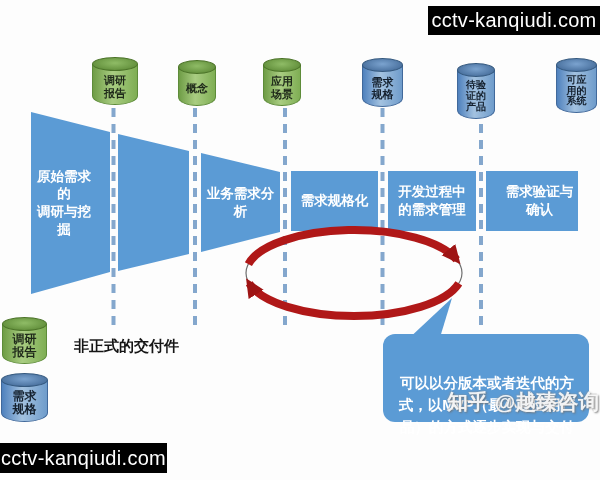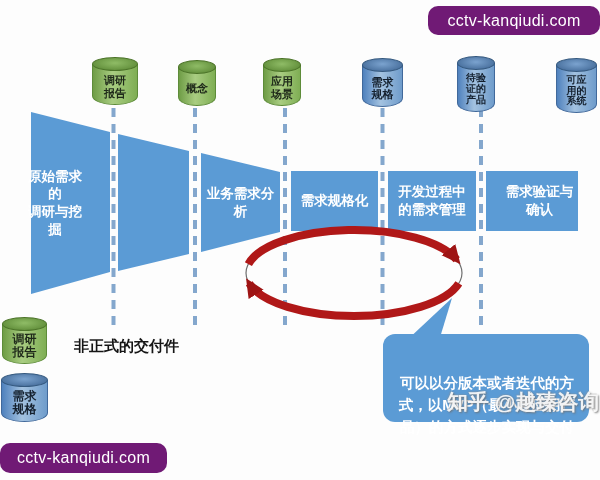--- a/index.html
+++ b/index.html
@@ -38,22 +38,22 @@
     position:absolute;left:388px;top:344px;width:198px;height:70px;
     display:flex;align-items:center;justify-content:center;text-align:center;
     color:#fff;font-weight:bold;font-size:14.5px;line-height:1.5;z-index:2;margin-top:27px;
   }
   
   .legend-label{
     position:absolute;color:#151515;font-weight:bold;font-size:15px;z-index:2;margin-left:24px;
   }
   
   .wm-box{
-    position:absolute;background:#701a75;color:#ffffff;font-size:16px;
-    display:flex;align-items:center;justify-content:center;z-index:6;letter-spacing:.3px;border-radius:10px;
+    position:absolute;background:#000000;color:#ffffff;font-size:20px;
+    display:flex;align-items:center;justify-content:center;z-index:6;letter-spacing:.3px;
   }
   .attribution{
     position:absolute;left:447px;top:388px;z-index:5;
     font-size:21px;font-weight:bold;color:rgba(252,252,252,.92);
     text-shadow:1px 1px 2px rgba(110,110,110,.85), -1px -1px 1px rgba(150,150,150,.35);
     white-space:nowrap;
   }
 </style>
 </head>
 <body>
@@ -114,38 +114,38 @@
       <span class="cyl-label pre">概念</span>
     </div>
   </div>
   <div class="cyl blue pre" style="left:362px;top:58px;width:41px;height:49px">
     <div class="cyl-top"></div>
     <div class="cyl-body">
       <span class="cyl-label pre">需求
 规格</span>
     </div>
   </div>
-  <div class="cyl blue small pre" style="left:457px;top:56px;width:38px;height:56px">
+  <div class="cyl blue small pre" style="left:457px;top:63px;width:38px;height:56px">
     <div class="cyl-top"></div>
     <div class="cyl-body">
       <span class="cyl-label pre">待验
 证的
 产品</span>
     </div>
   </div>
   <div class="cyl blue small pre" style="left:556px;top:58px;width:41px;height:55px">
     <div class="cyl-top"></div>
     <div class="cyl-body">
       <span class="cyl-label pre">可应
 用的
 系统</span>
     </div>
   </div>
 
-  <div class="stage-label pre" style="left:22px;top:112px;width:66px;height:182px">原始需求的
+  <div class="stage-label pre" style="left:31px;top:112px;width:66px;height:182px">原始需求的
 调研与挖掘</div>
   <div class="stage-label pre" style="left:201px;top:153px;width:79px;height:99px">业务需求分
 析</div>
   <div class="stage-label pre" style="left:388px;top:171px;width:88px;height:60px">开发过程中
 的需求管理</div>
   <div class="stage-label pre" style="left:291px;top:171px;width:87px;height:60px">需求规格化</div>
   <div class="stage-label pre" style="left:486px;top:171px;width:107px;height:60px">需求验证与
 确认</div>
 
   <div class="callout-text pre">可以以分版本或者迭代的方

